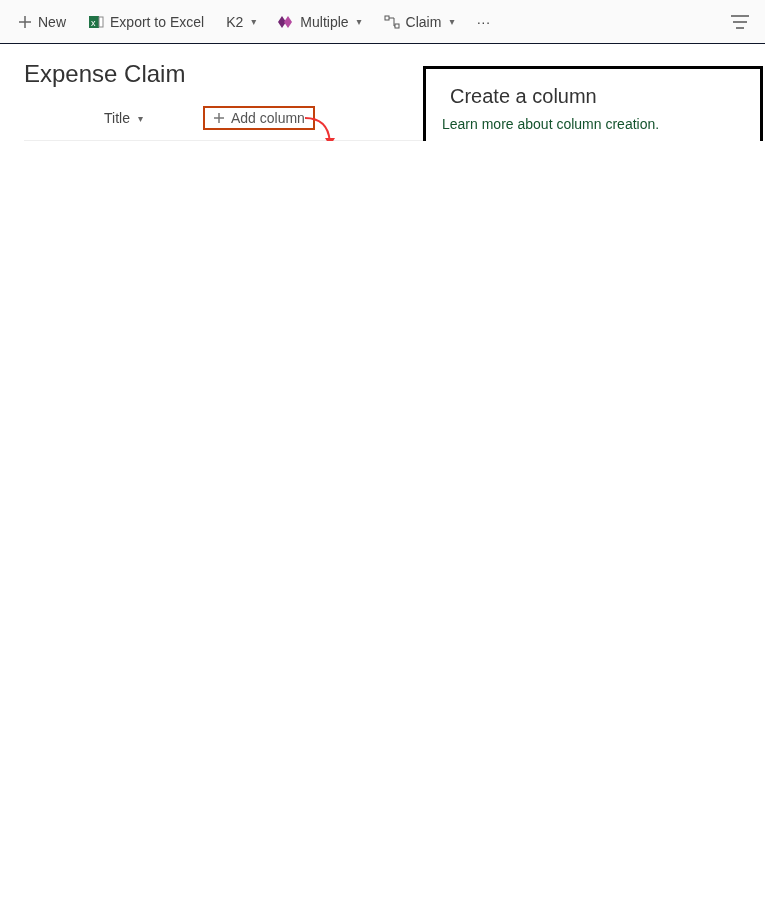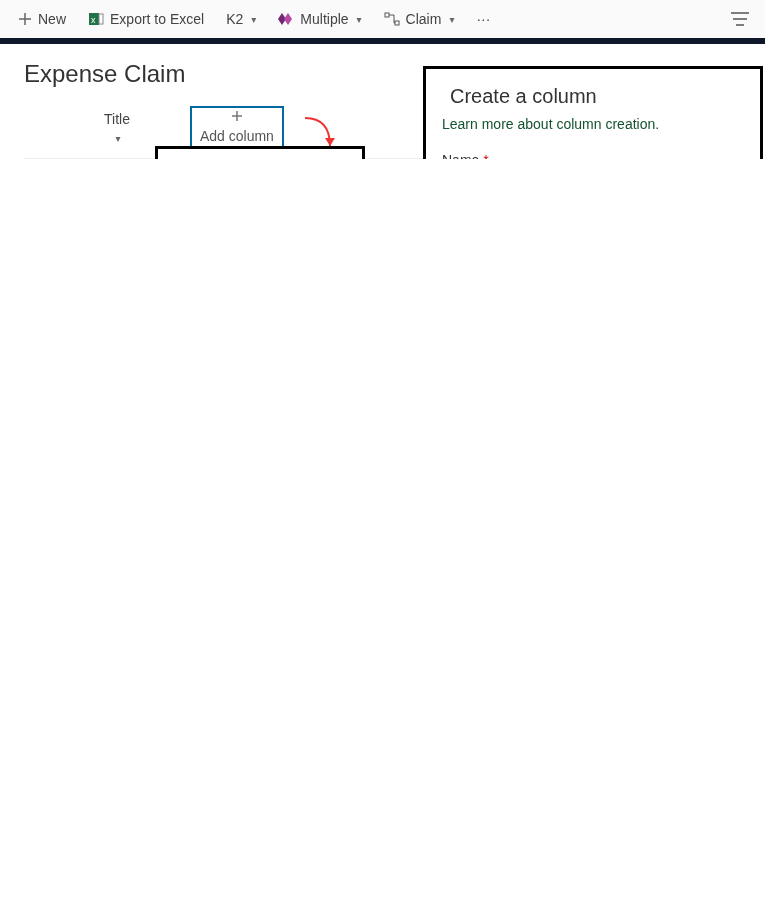--- a/index.html
+++ b/index.html
@@ -8,21 +8,21 @@
     font-family: "Segoe UI", Arial, sans-serif;
     font-size: 14px;
     color: #333;
     background: #fff;
     width: 765px;
   }
   .toolbar {
     display: flex;
     align-items: center;
     height: 44px;
-    border-bottom: 6px solid #0f172a;
+    border-bottom: 1px solid #0f172a;
     padding: 0 10px;
     gap: 6px;
     background: #fafafa;
   }
   .tb-item {
     display: flex;
     align-items: center;
     gap: 6px;
     padding: 6px 8px;
     color: #444;
@@ -45,25 +45,25 @@
   }
 
   .columns-row {
     display: flex;
     align-items: center;
     gap: 60px;
     padding: 10px 0 10px 80px;
     border-bottom: 1px solid #eee;
   }
   .col-head {
-    display: flex; align-items: center; gap: 6px; color: #444; cursor: pointer; flex-direction: column;
+    display: flex; align-items: center; gap: 6px; color: #444; cursor: pointer;
   }
   .addcol-btn {
     display: flex; align-items: center; gap: 6px; color: #555;
-    border: 2px solid #0369a1; padding: 2px 8px; cursor: pointer; flex-direction: column;
+    border: 2px solid #c2410c; padding: 2px 8px; cursor: pointer;
   }
 
   .annot-arrow1 {
     position: absolute; left: 300px; top: 20px; pointer-events: none;
   }
 
   .col-menu {
     position: absolute;
     left: 155px; top: 50px;
     width: 210px;

